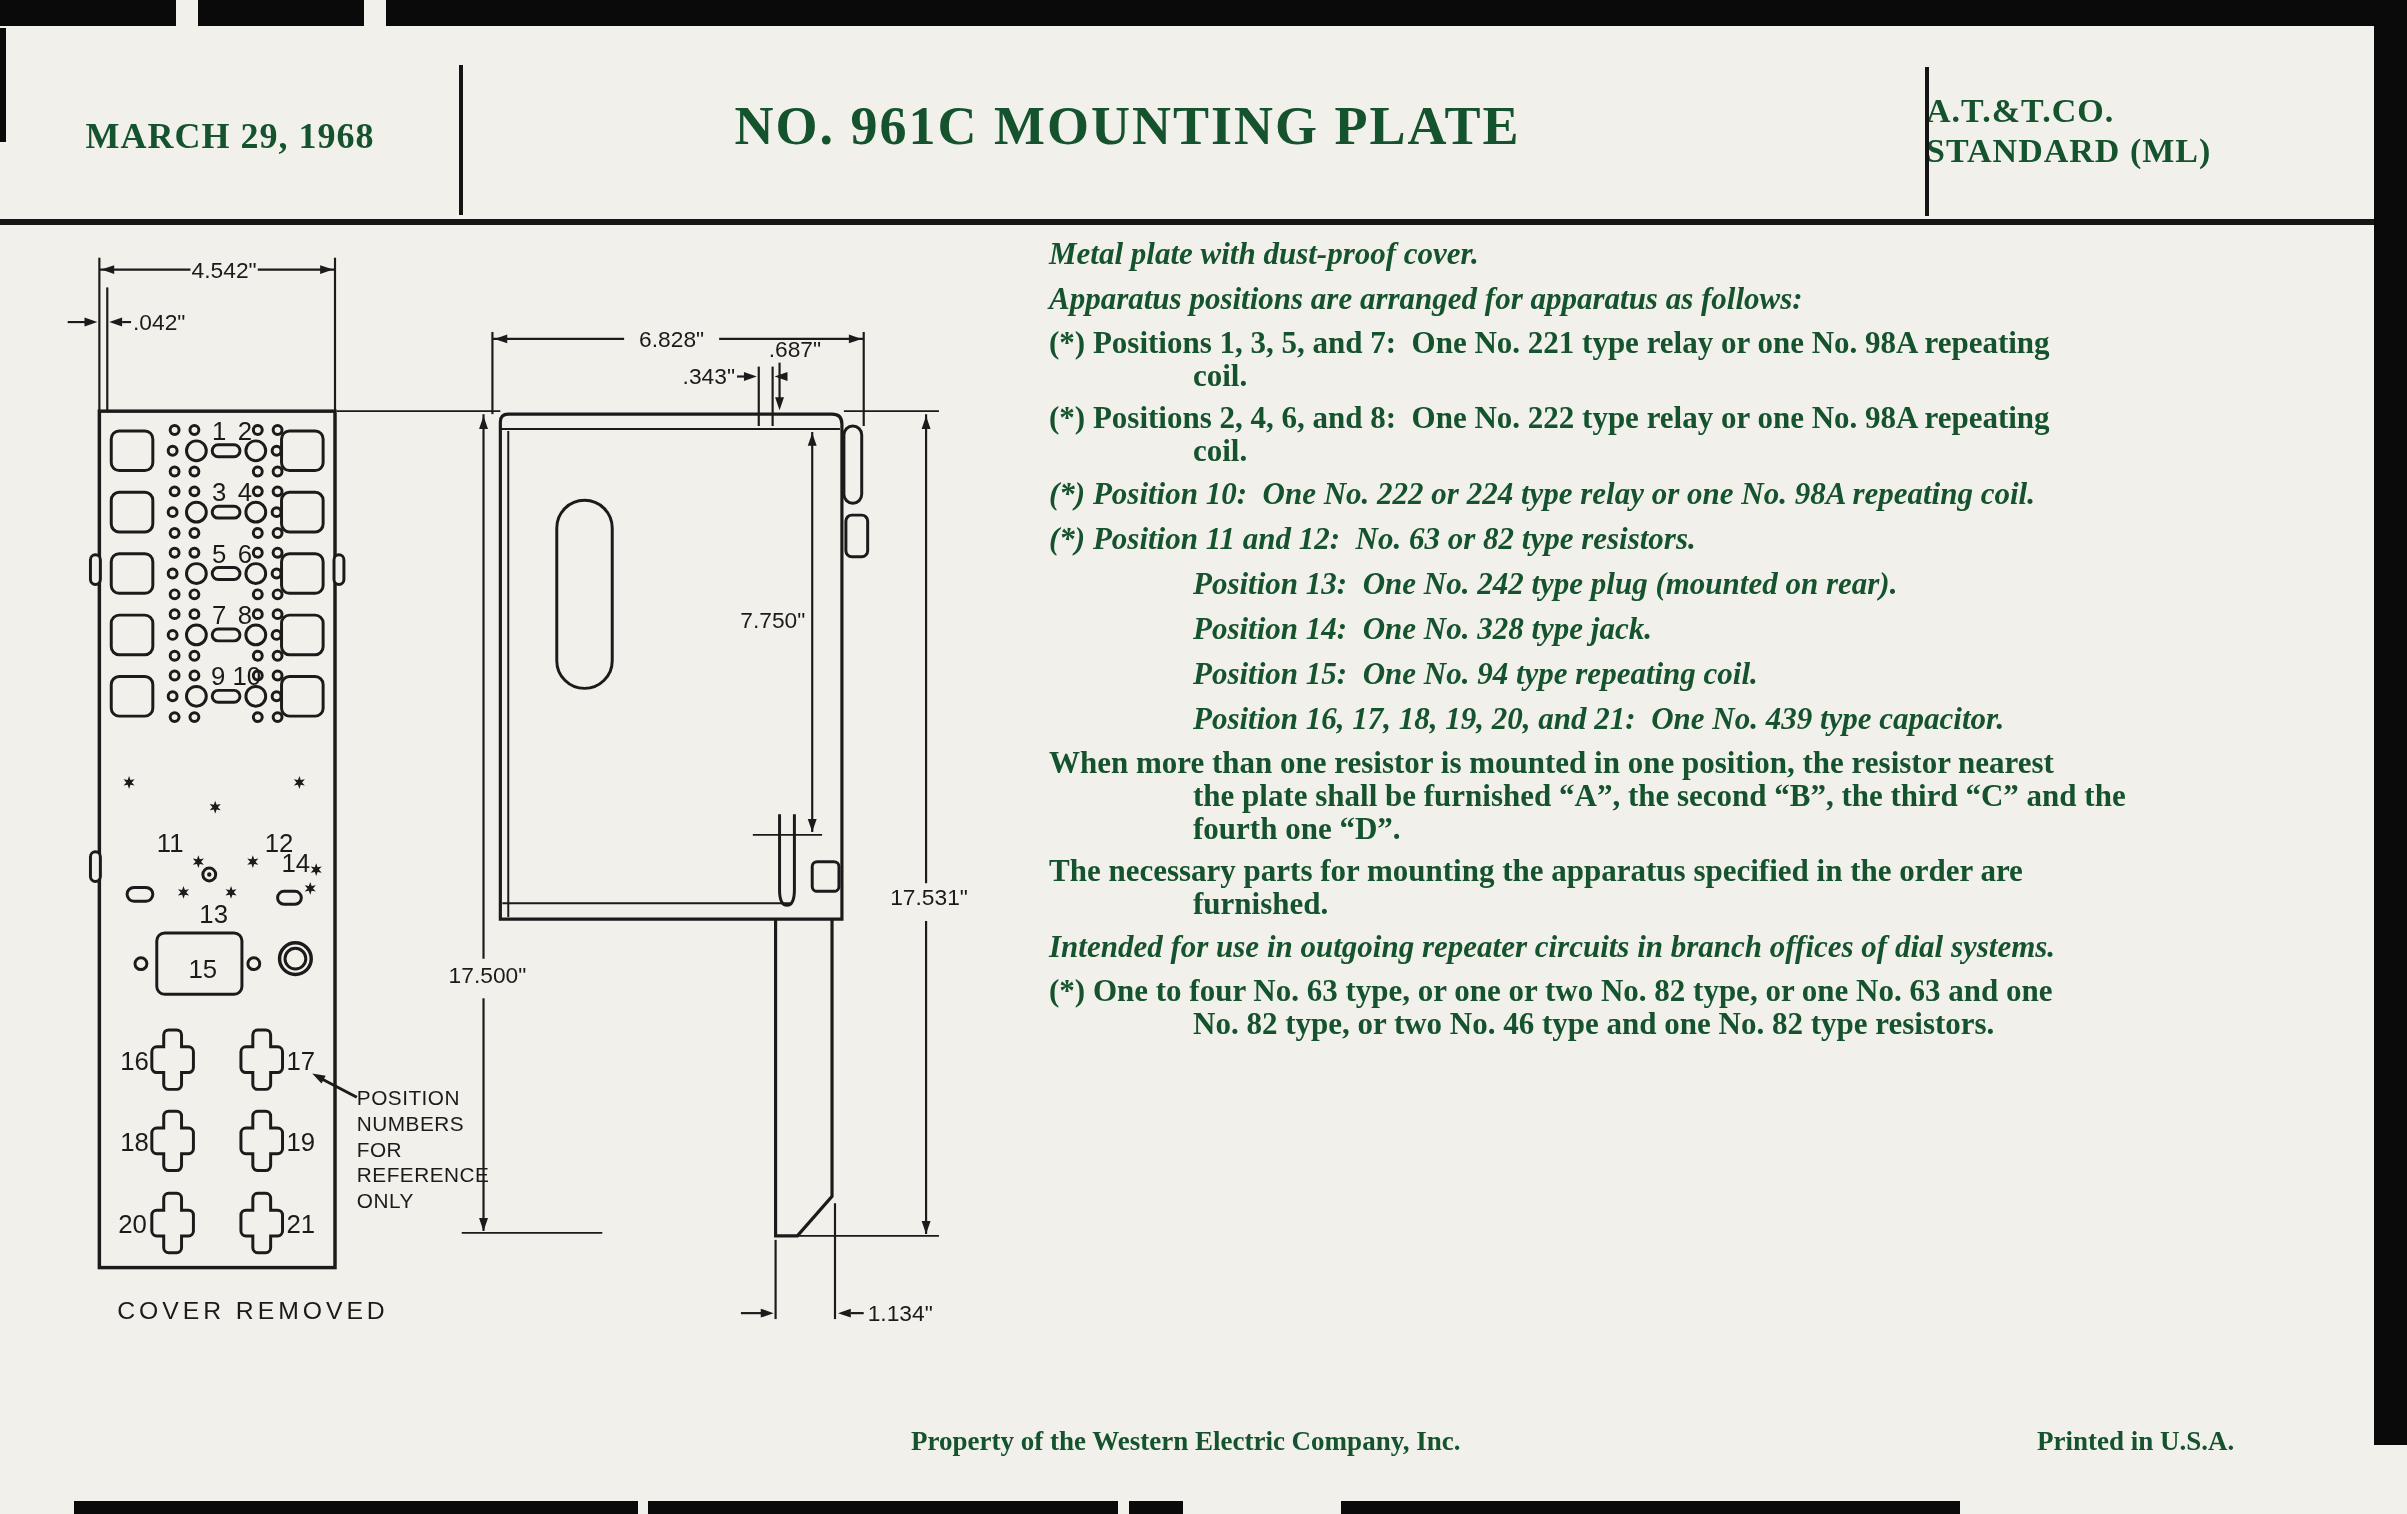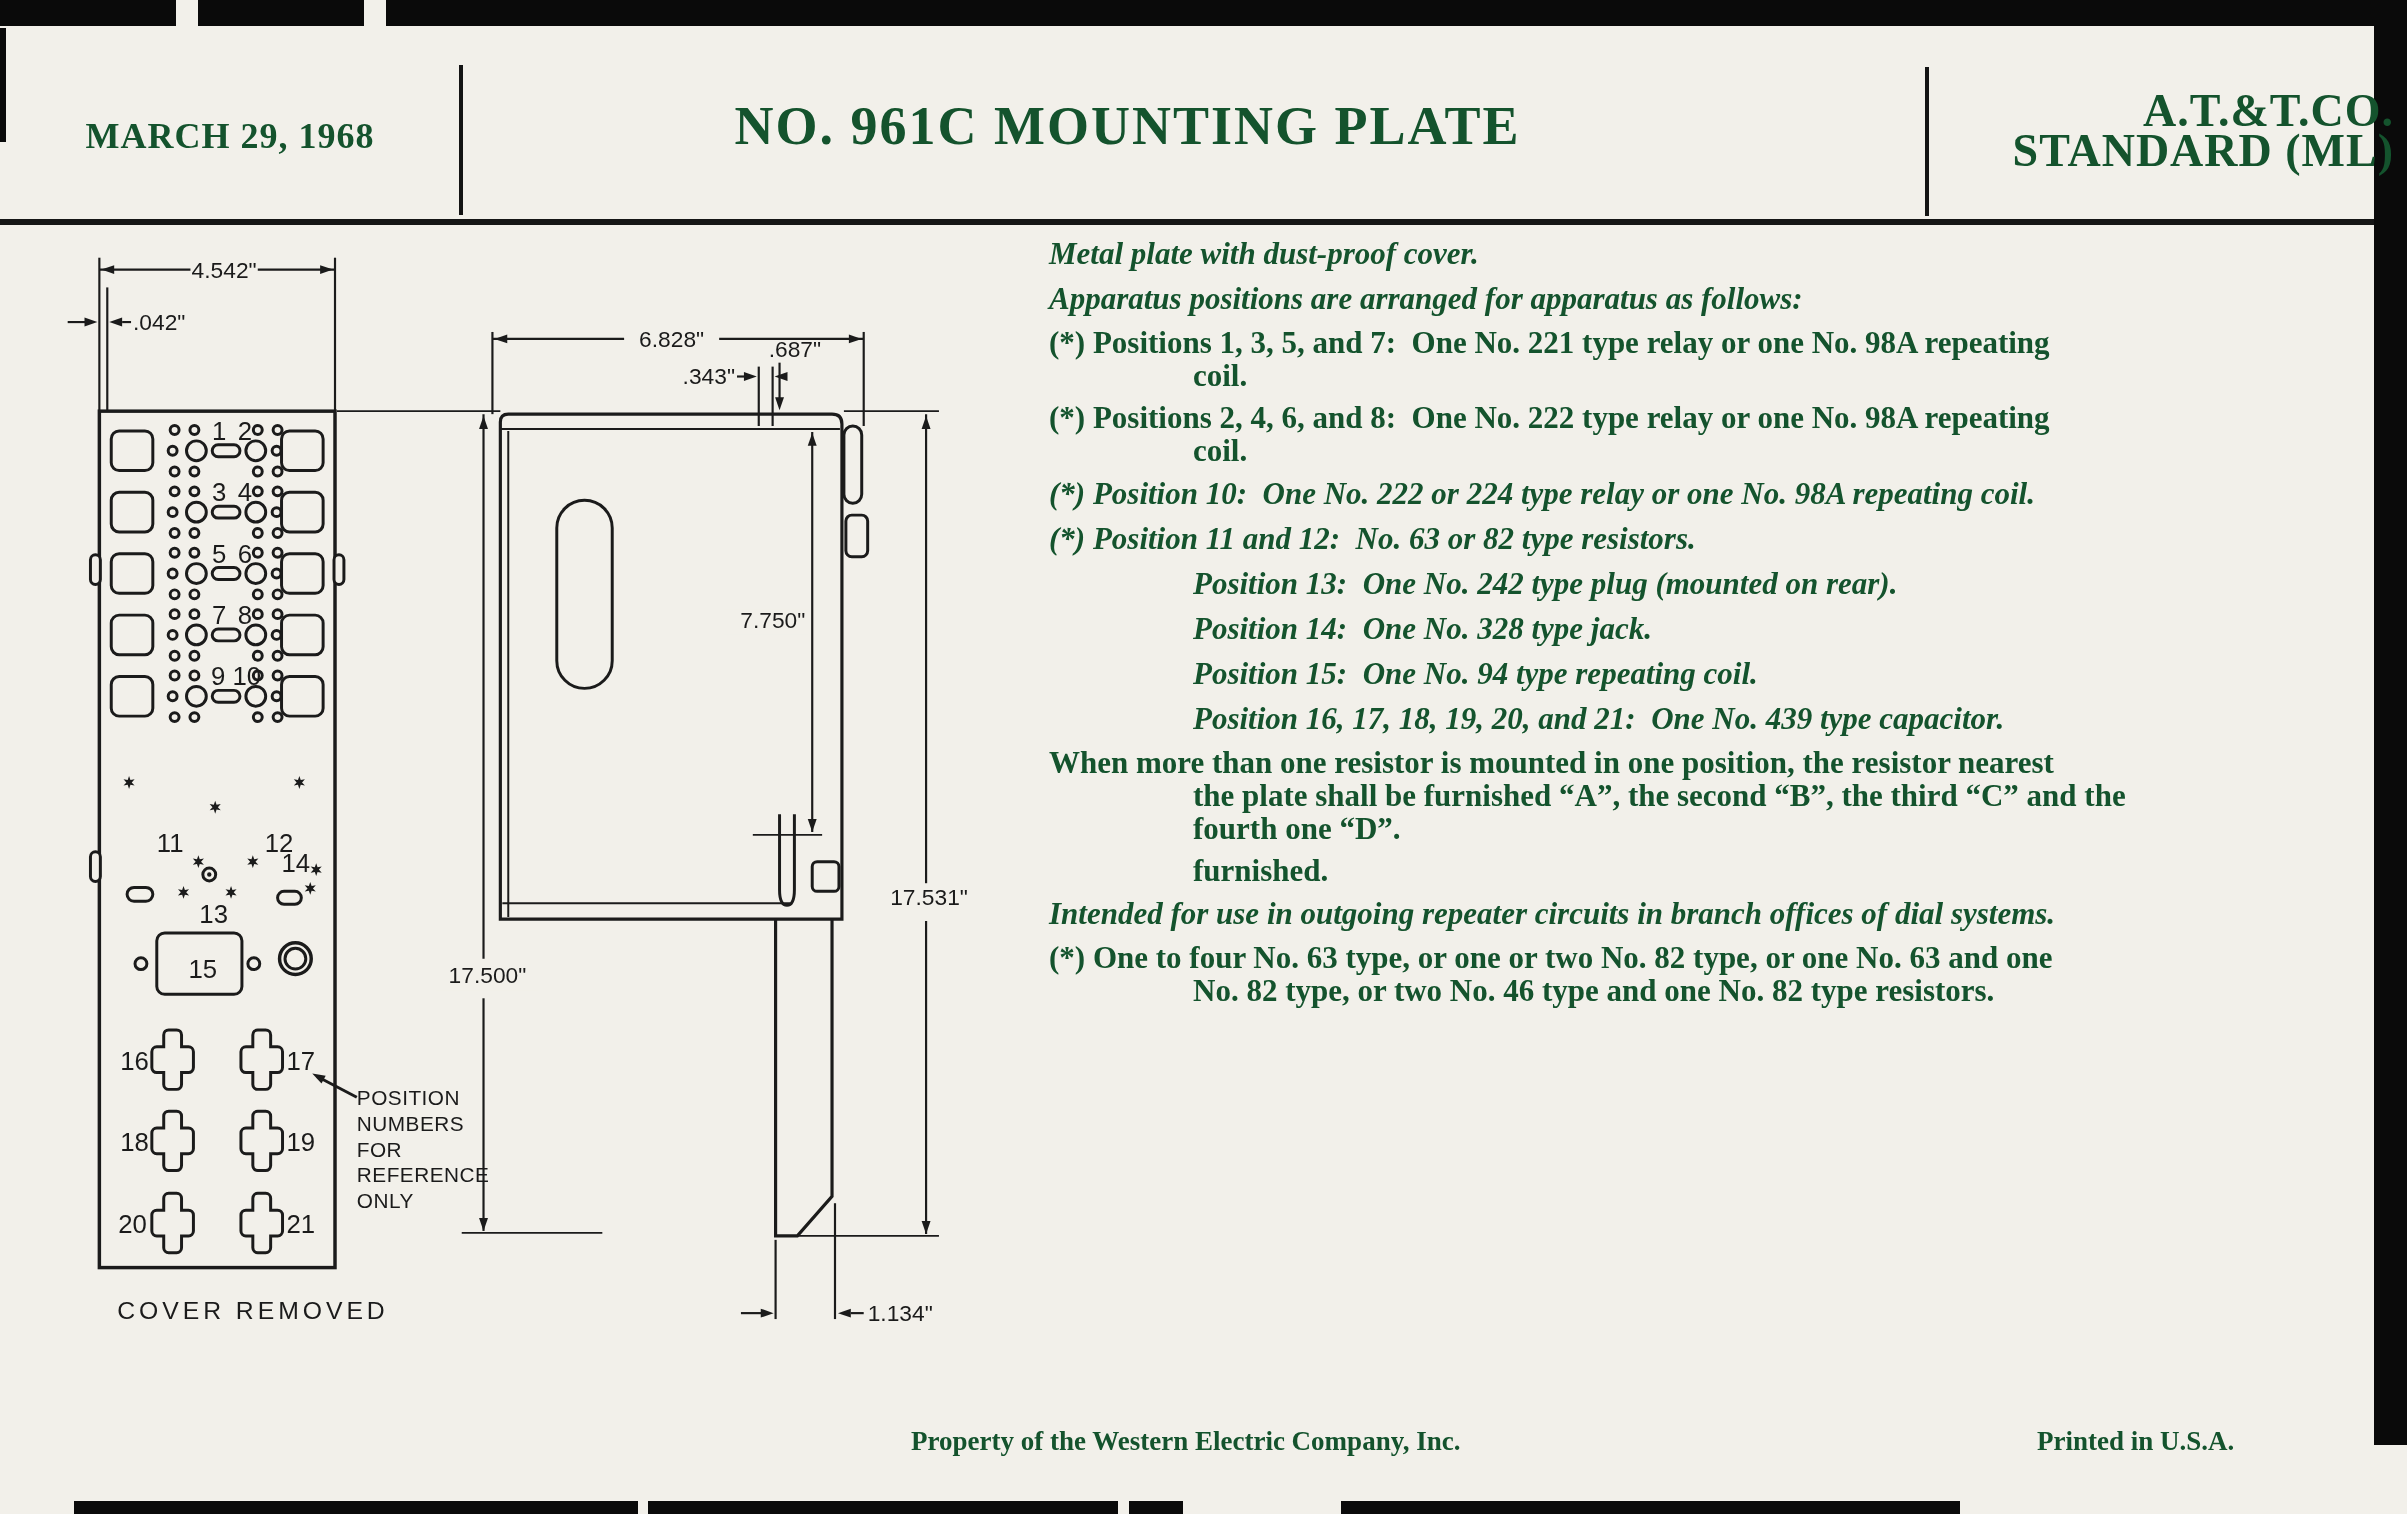--- a/index.html
+++ b/index.html
@@ -6,22 +6,22 @@
   .page{position:relative;width:2408px;height:1515px;background:#f2f0ea;overflow:hidden;
         font-family:"Liberation Serif",serif;color:#14532d;}
   
   .art{position:absolute;background:#0a0a0a;}
   .art.paper{background:#f2f0ea;}
   
   .hdr-date{position:absolute;left:0;top:115px;width:460px;text-align:center;
             font-size:36px;font-weight:700;letter-spacing:1px;}
   .hdr-title{position:absolute;left:460px;top:95px;width:1335px;text-align:center;
              font-size:54px;font-weight:700;letter-spacing:2px;}
-  .hdr-org{position:absolute;left:1926px;top:91px;width:468px;text-align:right;
-           font-size:46px;font-weight:700;line-height:40px;letter-spacing:1px;}
+  .hdr-org{position:absolute;left:1926px;top:91px;width:468px;text-align:left;
+           font-size:34px;font-weight:700;line-height:40px;letter-spacing:1px;}
   .vdiv{position:absolute;width:4px;background:#141414;}
   .hrule{position:absolute;left:0;top:219px;width:2374px;height:6px;background:#161616;}
   
   .desc{position:absolute;left:1049px;top:236px;width:1299px;font-size:31px;font-weight:700;}
   .desc p{margin:0 0 9px 0;font-style:italic;}
   .desc .ln{line-height:33px;}
   .desc .ln.cont{padding-left:144px;}
   .desc p.sub{padding-left:144px;}
   
   .foot-prop{position:absolute;left:911px;top:1426px;font-size:27px;font-weight:700;}
@@ -269,20 +269,21 @@
     <p class="sub"><span class="ln">Position 15:&nbsp; One No. 94 type repeating coil.</span></p>
     <p class="sub"><span class="ln">Position 16, 17, 18, 19, 20, and 21:&nbsp; One No. 439 type capacitor.</span></p>
     <p>
       </p>
       <div class="ln">When more than one resistor is mounted in one position, the resistor nearest</div>
       <div class="ln cont">the plate shall be furnished “A”, the second “B”, the third “C” and the</div>
       <div class="ln cont">fourth one “D”.</div>
     <p></p>
     <p>
       </p>
+      <div class="ln">The necessary parts for mounting the apparatus specified in the order are</div>
       <div class="ln cont">furnished.</div>
     <p></p>
     <p><span class="ln">Intended for use in outgoing repeater circuits in branch offices of dial systems.</span></p>
     <p>
       </p>
       <div class="ln">(*) One to four No. 63 type, or one or two No. 82 type, or one No. 63 and one</div>
       <div class="ln cont">No. 82 type, or two No. 46 type and one No. 82 type resistors.</div>
     <p></p>
   </div>
 

